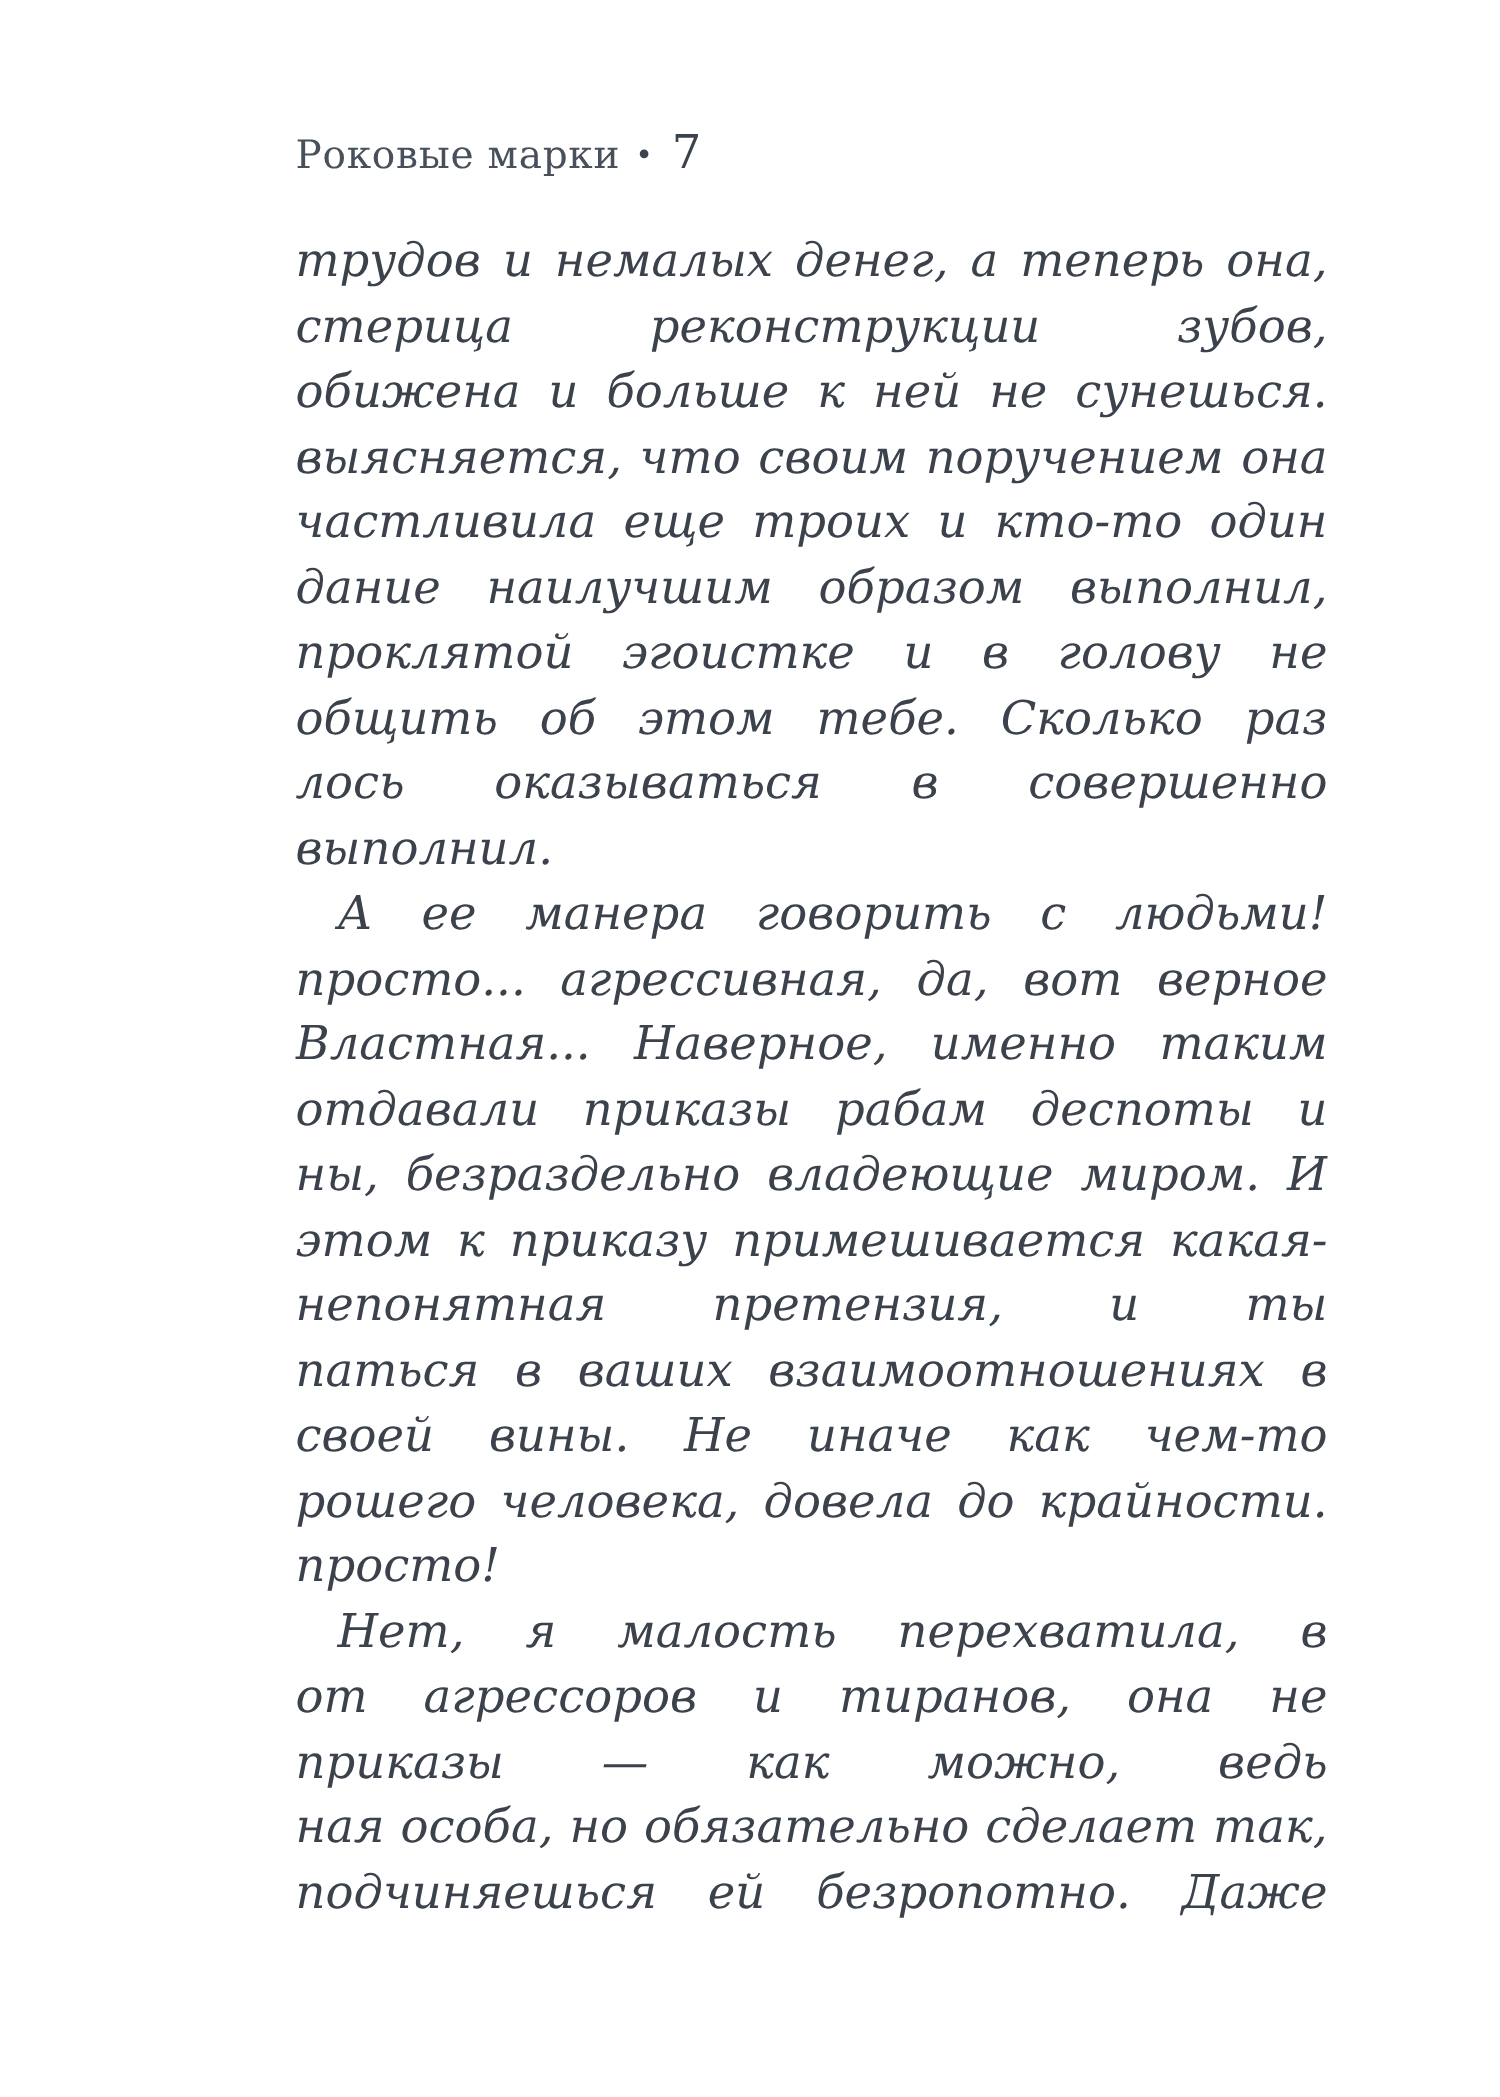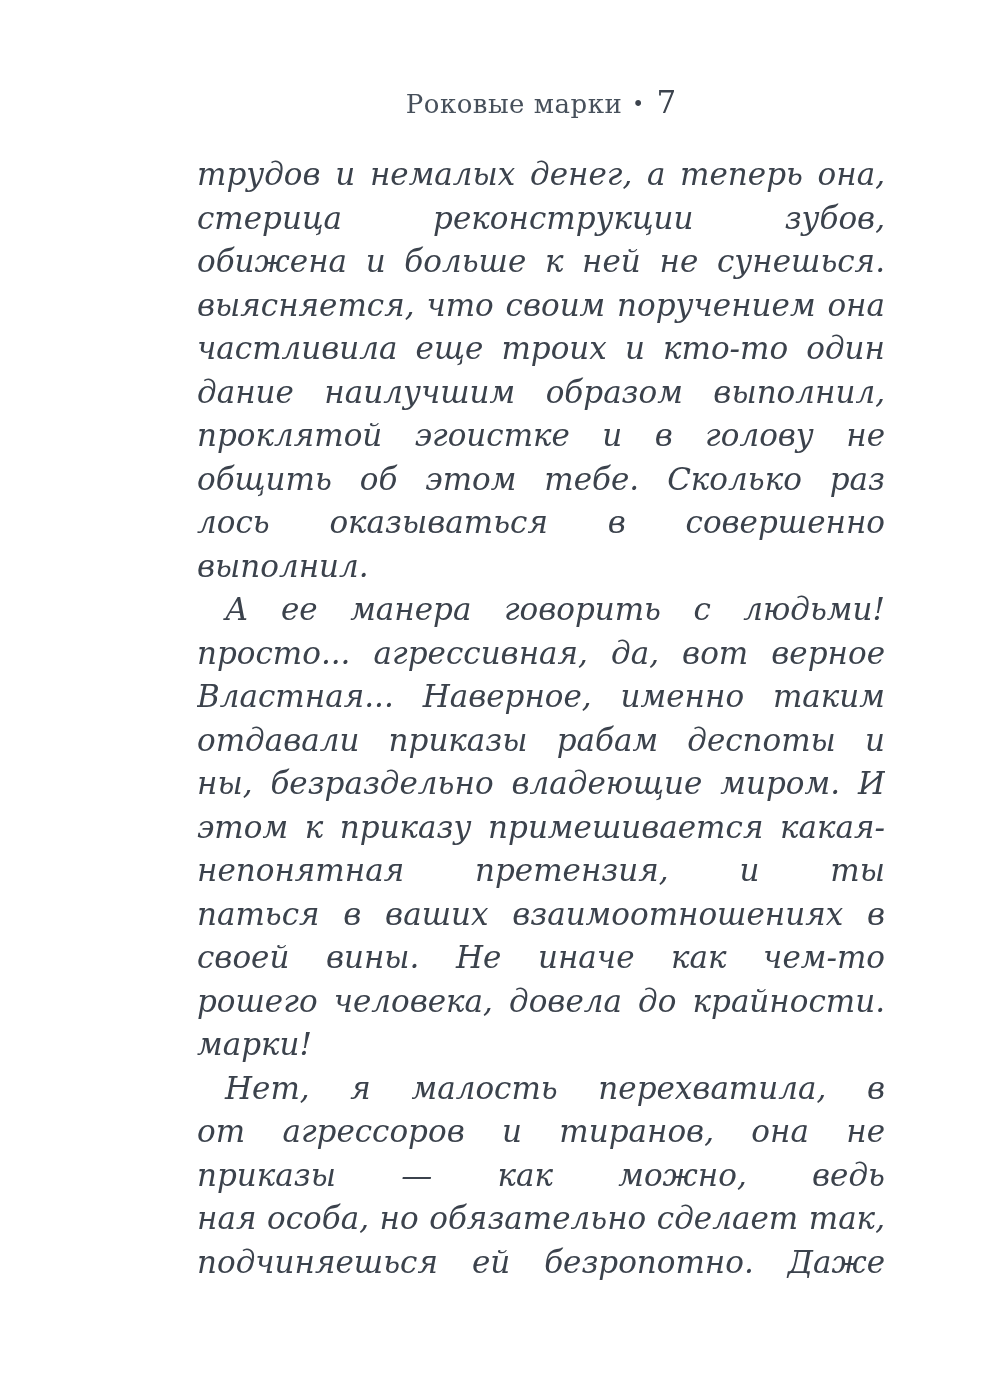--- a/index.html
+++ b/index.html
@@ -17,21 +17,21 @@
     position: relative;
     width: 1000px;
     height: 1398px;
     background: #ffffff;
   }
   .running-header {
     position: absolute;
     top: 86px;
     left: 197px;
     width: 688px;
-    text-align: center;
+    text-align: left;
     font-size: 26px;
     line-height: 32px;
     color: #47505b;
     letter-spacing: 0.5px;
     white-space: nowrap;
   }
   .running-header .bullet {
     display: inline-block;
     font-size: 20px;
     margin: 0 12px 0 10px;
@@ -90,21 +90,21 @@
       <div class="line indent">А ее манера говорить с людьми! Просто...</div>
       <div class="line">просто... агрессивная, да, вот верное слово.</div>
       <div class="line">Властная... Наверное, именно таким тоном</div>
       <div class="line">отдавали приказы рабам деспоты и тира-</div>
       <div class="line">ны, безраздельно владеющие миром. И при</div>
       <div class="line">этом к приказу примешивается какая-то</div>
       <div class="line">непонятная претензия, и ты начинаешь ко-</div>
       <div class="line">паться в ваших взаимоотношениях в поисках</div>
       <div class="line">своей вины. Не иначе как чем-то обидела хо-</div>
       <div class="line">рошего человека, довела до крайности. С ума</div>
-      <div class="line para-end">марки!</div>
+      <div class="line para-end">просто!</div>
       <div class="line indent">Нет, я малость перехватила, в отличие</div>
       <div class="line">от агрессоров и тиранов, она не отдает</div>
       <div class="line">приказы — как можно, ведь интеллигент-</div>
       <div class="line">ная особа, но обязательно сделает так, что</div>
       <div class="line">подчиняешься ей безропотно. Даже когда</div>
     </div>
 
 </div>
 
 </body></html>

